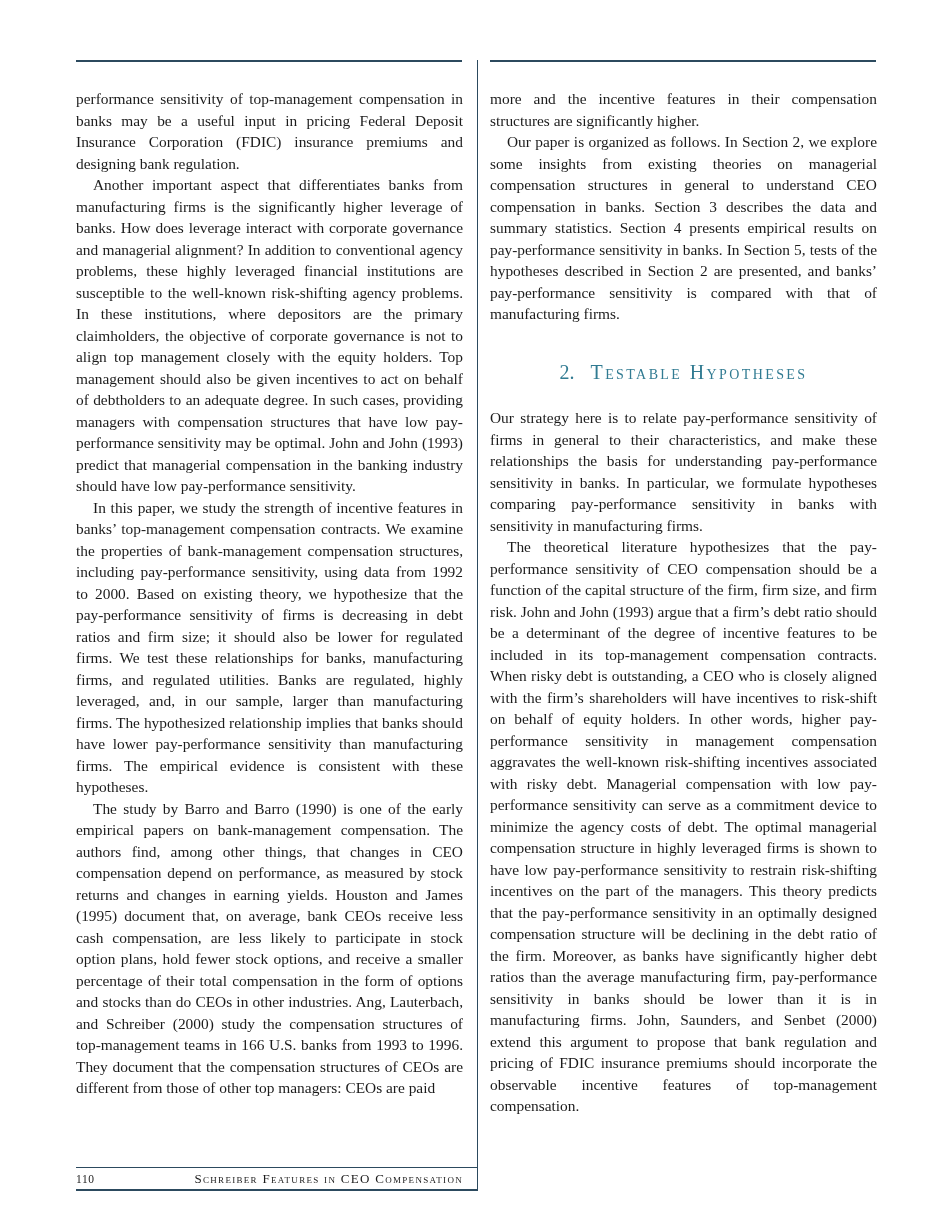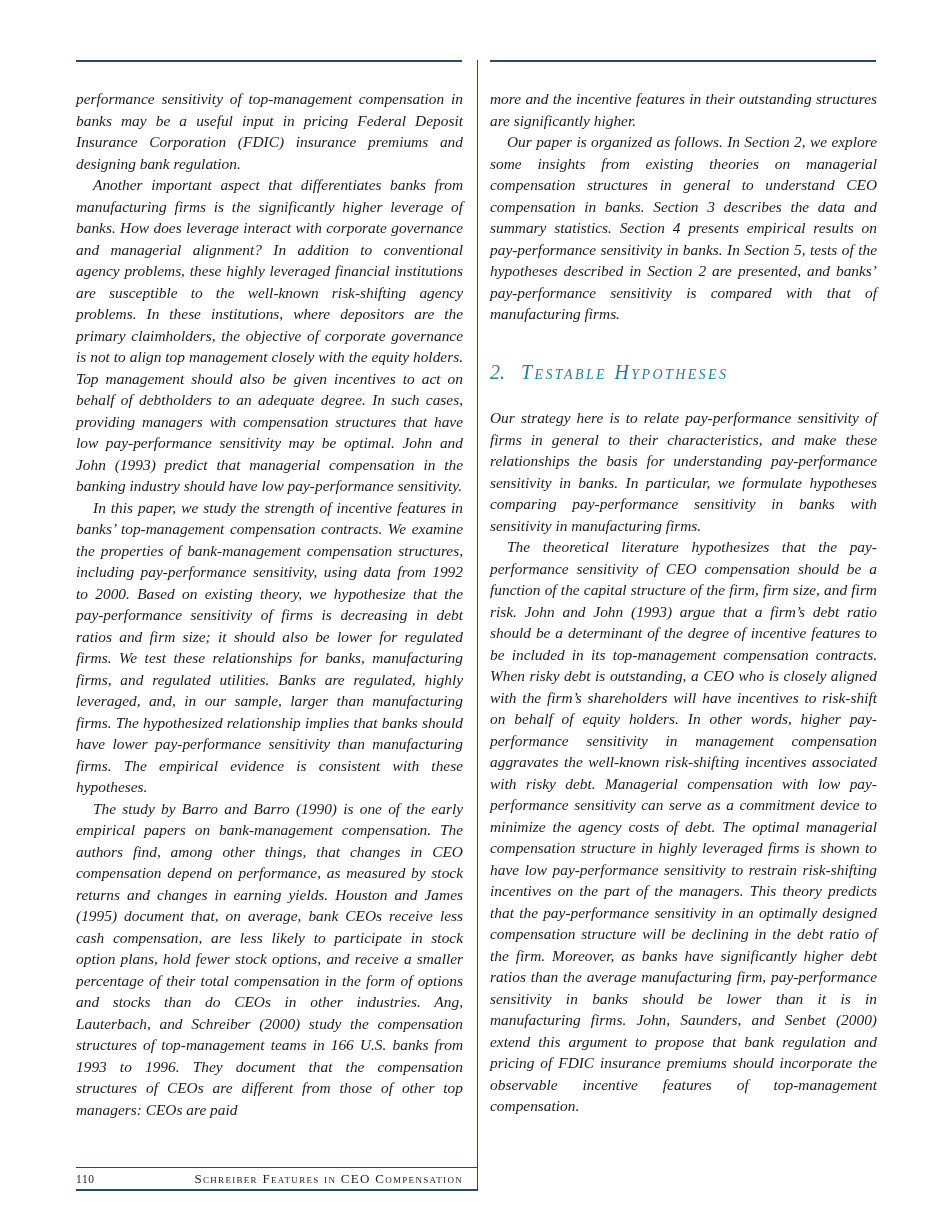--- a/index.html
+++ b/index.html
@@ -13,33 +13,33 @@
     font-family:"Liberation Serif", serif;color:var(--text);
     overflow:hidden;
   }
   .rule-top{position:absolute;top:60px;height:2px;background:var(--rule);}
   .rule-top.left{left:76px;width:386px;}
   .rule-top.right{left:490px;width:386px;}
   .vrule{position:absolute;left:477px;top:60px;width:1px;height:1131px;background:var(--rule);}
   .col{
     position:absolute;top:88px;width:387px;
     font-size:15.4px;line-height:21.5px;text-align:justify;
-    -webkit-hyphens:none;hyphens:none;font-style:italic;
+    -webkit-hyphens:none;hyphens:none;
   }
   .col.left{left:76px;}
   .col.right{left:490px;}
   .col p{margin:0;text-indent:17px;}
   .col p.noindent{text-indent:0;}
   .section-heading{
     margin:37px 0 24px 0;
     color:var(--heading);
     font-size:20px;
     font-variant:small-caps;
     letter-spacing:0.12em;
-    text-align:left;
+    text-align:center;
     text-indent:0;
   }
   .section-heading .num{display:inline-block;margin-right:16px;letter-spacing:0;}
   .footer-rule-top{position:absolute;left:76px;top:1167px;width:401px;height:1px;background:var(--rule);}
   .footer-rule-bottom{position:absolute;left:76px;top:1189px;width:401px;height:2px;background:var(--rule);}
   .footer-text{
     position:absolute;left:76px;top:1168px;width:401px;height:21px;
     display:flex;align-items:center;
   }
   .page-number{font-size:11.5px;letter-spacing:0.05em;}
@@ -58,21 +58,21 @@
   <div class="vrule"></div>
 
   <div class="col left">
     <p class="noindent">performance sensitivity of top-management compensation in banks may be a useful input in pricing Federal Deposit Insurance Corporation (FDIC) insurance premiums and designing bank regulation.</p>
     <p>Another important aspect that differentiates banks from manufacturing firms is the significantly higher leverage of banks. How does leverage interact with corporate governance and managerial alignment? In addition to conventional agency problems, these highly leveraged financial institutions are susceptible to the well-known risk-shifting agency problems. In these institutions, where depositors are the primary claimholders, the objective of corporate governance is not to align top management closely with the equity holders. Top management should also be given incentives to act on behalf of debtholders to an adequate degree. In such cases, providing managers with compensation structures that have low pay-performance sensitivity may be optimal. John and John (1993) predict that managerial compensation in the banking industry should have low pay-performance sensitivity.</p>
     <p>In this paper, we study the strength of incentive features in banks’ top-management compensation contracts. We examine the properties of bank-management compensation structures, including pay-performance sensitivity, using data from 1992 to 2000. Based on existing theory, we hypothesize that the pay-performance sensitivity of firms is decreasing in debt ratios and firm size; it should also be lower for regulated firms. We test these relationships for banks, manufacturing firms, and regulated utilities. Banks are regulated, highly leveraged, and, in our sample, larger than manufacturing firms. The hypothesized relationship implies that banks should have lower pay-performance sensitivity than manufacturing firms. The empirical evidence is consistent with these hypotheses.</p>
     <p>The study by Barro and Barro (1990) is one of the early empirical papers on bank-management compensation. The authors find, among other things, that changes in CEO compensation depend on performance, as measured by stock returns and changes in earning yields. Houston and James (1995) document that, on average, bank CEOs receive less cash compensation, are less likely to participate in stock option plans, hold fewer stock options, and receive a smaller percentage of their total compensation in the form of options and stocks than do CEOs in other industries. Ang, Lauterbach, and Schreiber (2000) study the compensation structures of top-management teams in 166 U.S. banks from 1993 to 1996. They document that the compensation structures of CEOs are different from those of other top managers: CEOs are paid</p>
   </div>
 
   <div class="col right">
-    <p class="noindent">more and the incentive features in their outstanding structures are significantly higher.</p>
+    <p class="noindent">more and the incentive features in their compensation structures are significantly higher.</p>
     <p>Our paper is organized as follows. In Section 2, we explore some insights from existing theories on managerial compensation structures in general to understand CEO compensation in banks. Section 3 describes the data and summary statistics. Section 4 presents empirical results on pay-performance sensitivity in banks. In Section 5, tests of the hypotheses described in Section 2 are presented, and banks’ pay-performance sensitivity is compared with that of manufacturing firms.</p>
 
     <div class="section-heading">
       <span class="num">2.</span><span>Testable Hypotheses</span>
     </div>
 
     <p class="noindent">Our strategy here is to relate pay-performance sensitivity of firms in general to their characteristics, and make these relationships the basis for understanding pay-performance sensitivity in banks. In particular, we formulate hypotheses comparing pay-performance sensitivity in banks with sensitivity in manufacturing firms.</p>
     <p>The theoretical literature hypothesizes that the pay-performance sensitivity of CEO compensation should be a function of the capital structure of the firm, firm size, and firm risk. John and John (1993) argue that a firm’s debt ratio should be a determinant of the degree of incentive features to be included in its top-management compensation contracts. When risky debt is outstanding, a CEO who is closely aligned with the firm’s shareholders will have incentives to risk-shift on behalf of equity holders. In other words, higher pay-performance sensitivity in management compensation aggravates the well-known risk-shifting incentives associated with risky debt. Managerial compensation with low pay-performance sensitivity can serve as a commitment device to minimize the agency costs of debt. The optimal managerial compensation structure in highly leveraged firms is shown to have low pay-performance sensitivity to restrain risk-shifting incentives on the part of the managers. This theory predicts that the pay-performance sensitivity in an optimally designed compensation structure will be declining in the debt ratio of the firm. Moreover, as banks have significantly higher debt ratios than the average manufacturing firm, pay-performance sensitivity in banks should be lower than it is in manufacturing firms. John, Saunders, and Senbet (2000) extend this argument to propose that bank regulation and pricing of FDIC insurance premiums should incorporate the observable incentive features of top-management compensation.</p>
   </div>
 

